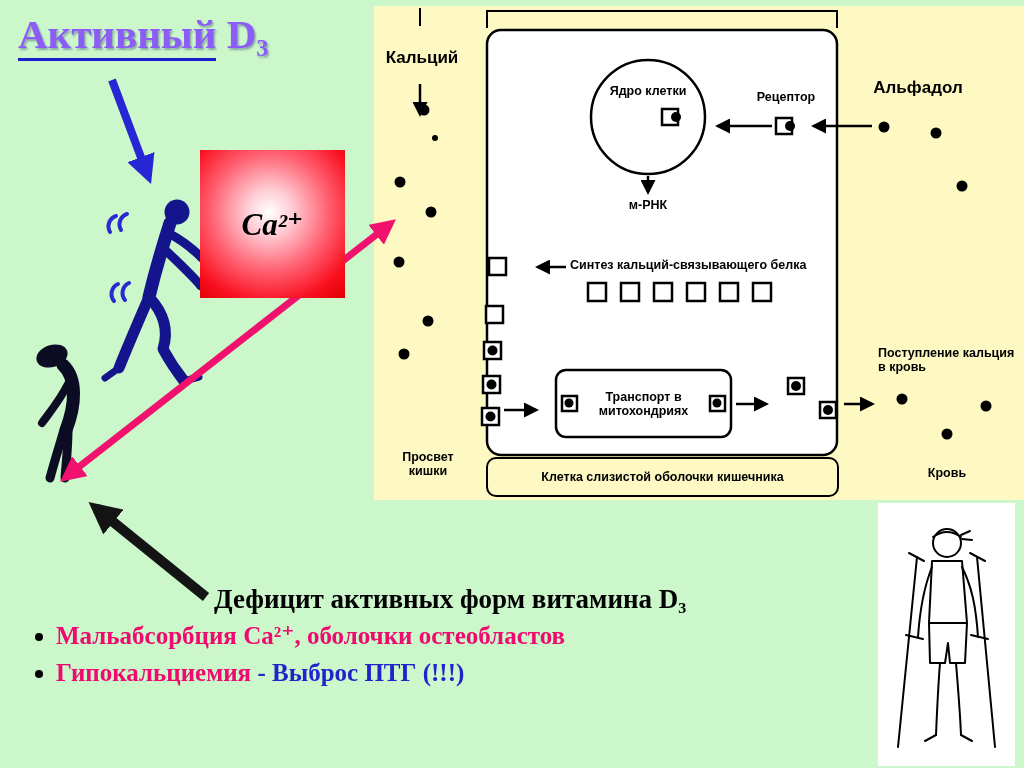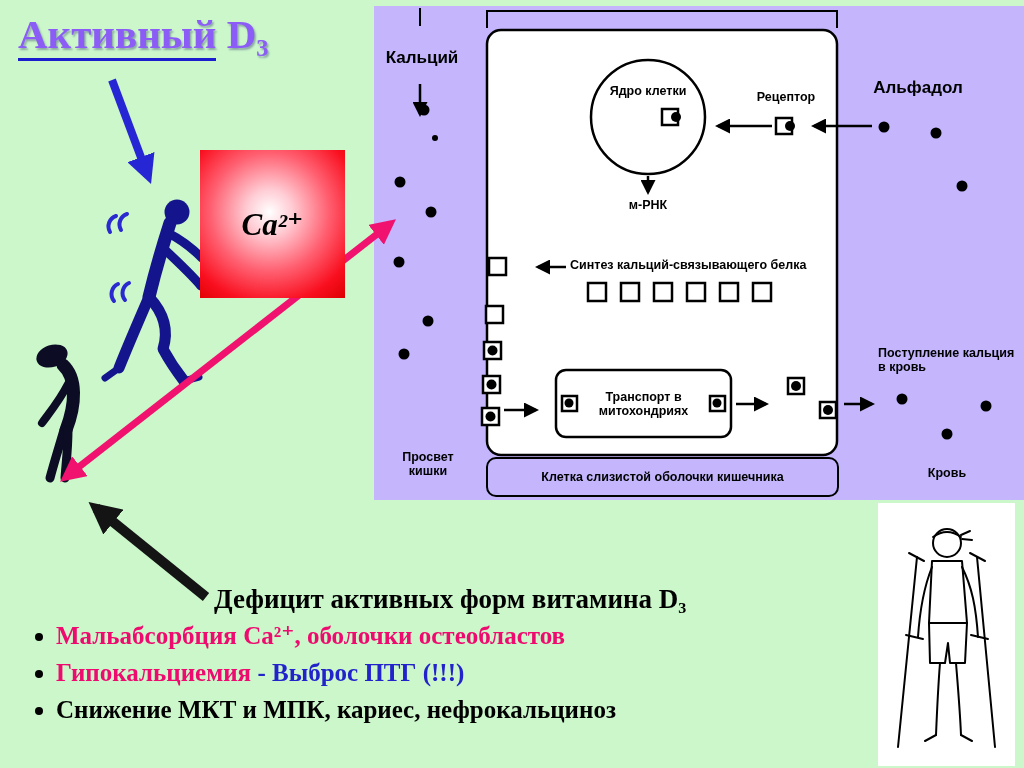--- a/index.html
+++ b/index.html
@@ -1,19 +1,19 @@
 <!DOCTYPE html>
 <html><head>
 <meta charset="utf-8">
 <style>
   * { margin:0; padding:0; box-sizing:border-box; }
   body { width:1024px; height:768px; font-family:"Liberation Serif","DejaVu Serif",serif; }
   .slide { position:relative; width:1024px; height:768px; background:#cbf7cb; overflow:hidden; }
 
-  .panel { position:absolute; left:374px; top:6px; width:650px; height:494px; background:#c4b5fd; z-index:1; }
+  .panel { position:absolute; left:374px; top:6px; width:650px; height:494px; background:#fef9c3; z-index:1; }
   .panel .dsvg { position:absolute; left:0; top:0; width:650px; height:494px; }
   .crutches-panel { position:absolute; left:878px; top:503px; width:137px; height:263px; background:#fff; z-index:1; }
 
   .fullsvg { position:absolute; left:0; top:0; width:1024px; height:768px; z-index:4; pointer-events:none; }
 
   .dlabel { position:absolute; font-family:"Liberation Sans","DejaVu Sans",sans-serif;
             font-weight:700; font-size:12.5px; line-height:1.12; color:#000; }
   .big { font-size:17px; }
   .ctr { text-align:center; }
   .flexc { display:flex; align-items:center; justify-content:center; text-align:center;border-radius:32px; }
@@ -208,19 +208,15 @@
 
   <ul class="bullets">
     <li>
       <span class="bdot"></span>
       <span class="mag">Мальабсорбция Ca²⁺, оболочки остеобластов</span>
     </li>
     <li>
       <span class="bdot"></span>
       <span class="mag">Гипокальциемия</span><span class="blu"> - Выброс ПТГ (!!!)</span>
     </li>
-    <li>
-      <span class="bdot"></span>
-      <span class="blk">Снижение МКТ и МПК, кариес, нефрокальциноз</span>
-    </li>
   </ul>
 
 </div>
 
 </body></html>

